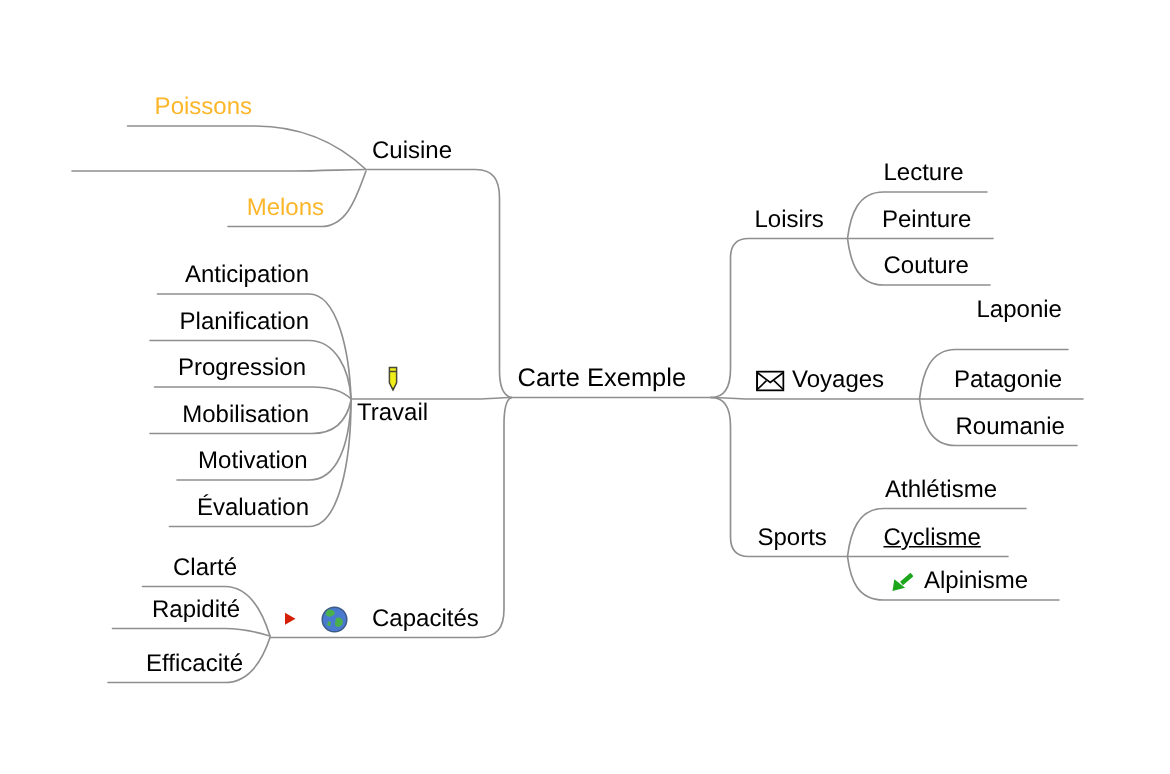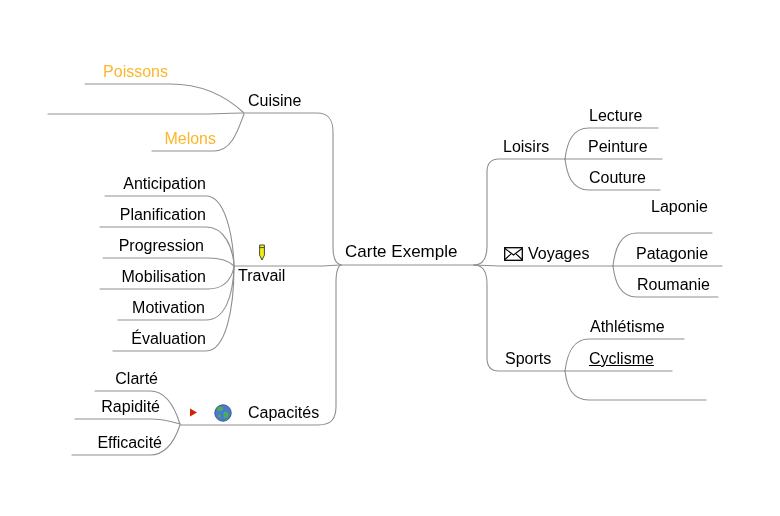--- a/index.html
+++ b/index.html
@@ -118,14 +118,21 @@
     </svg>
     <span>Voyages</span>
   </div>
   <div class="node" style="left:637px;top:197px;margin-left:14px;">Laponie</div>
   <div class="node" style="left:636px;top:244px;">Patagonie</div>
   <div class="node" style="left:637px;top:275px;">Roumanie</div>
 
   <div class="node" style="left:505px;top:349px;">Sports</div>
   <div class="node" style="left:590px;top:317px;">Athlétisme</div>
   <div class="node" style="left:589px;top:349px;text-decoration:underline;">Cyclisme</div>
+  <div class="node with-icon" style="left:594px;top:378px;gap:7px;">
+    <svg width="15" height="14" viewBox="0 0 15 14">
+      <path d="M14,2 L7,8" style="stroke:var(--green-arrow,#1ca61c);" stroke-width="3" fill="none"></path>
+      <path d="M1,13 L2.2,5.2 L9.4,10.8 Z" style="fill:var(--green-arrow,#1ca61c);"></path>
+    </svg>
+    <span>Alpinisme</span>
+  </div>
 
 </div>
 
 </body></html>

